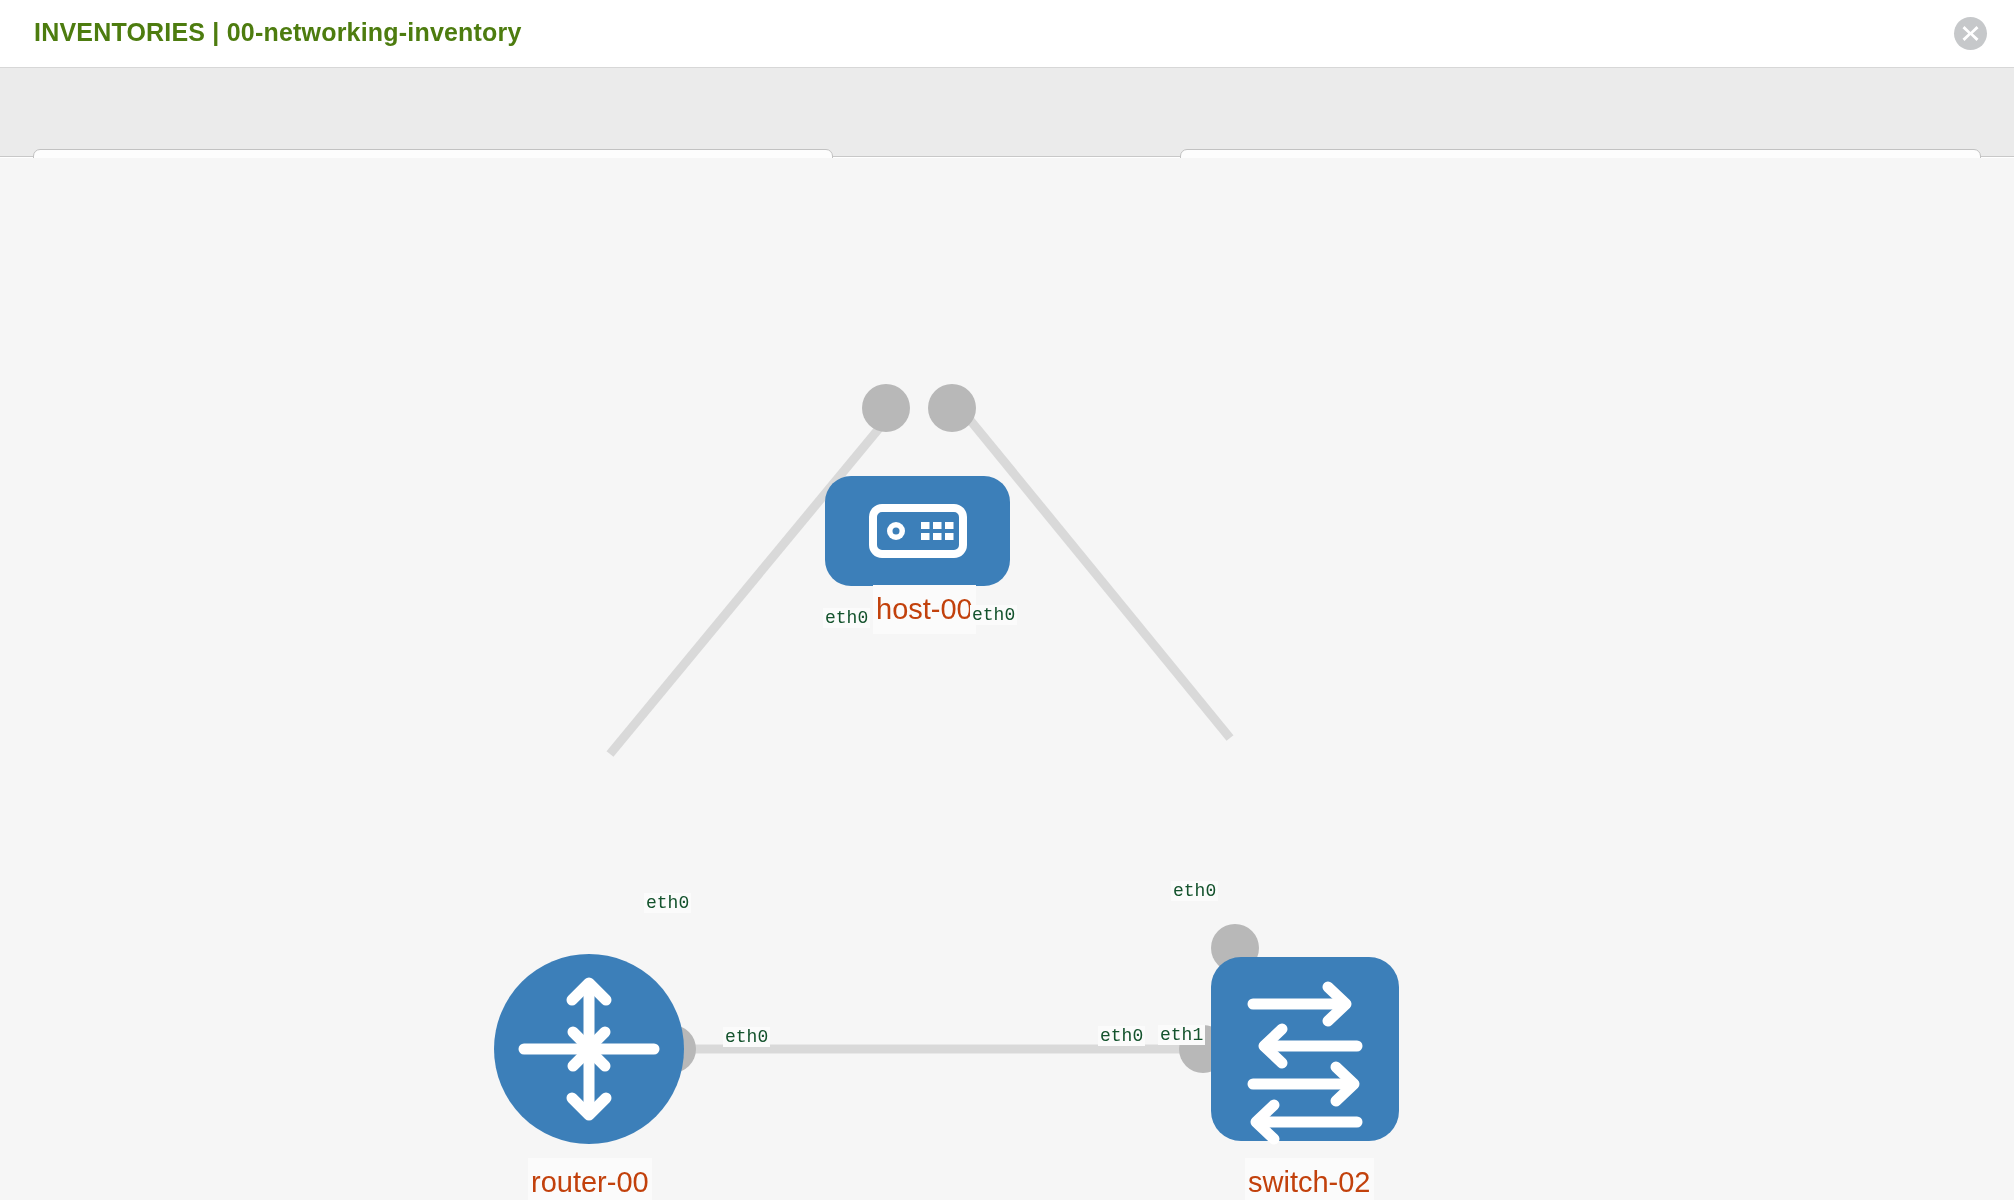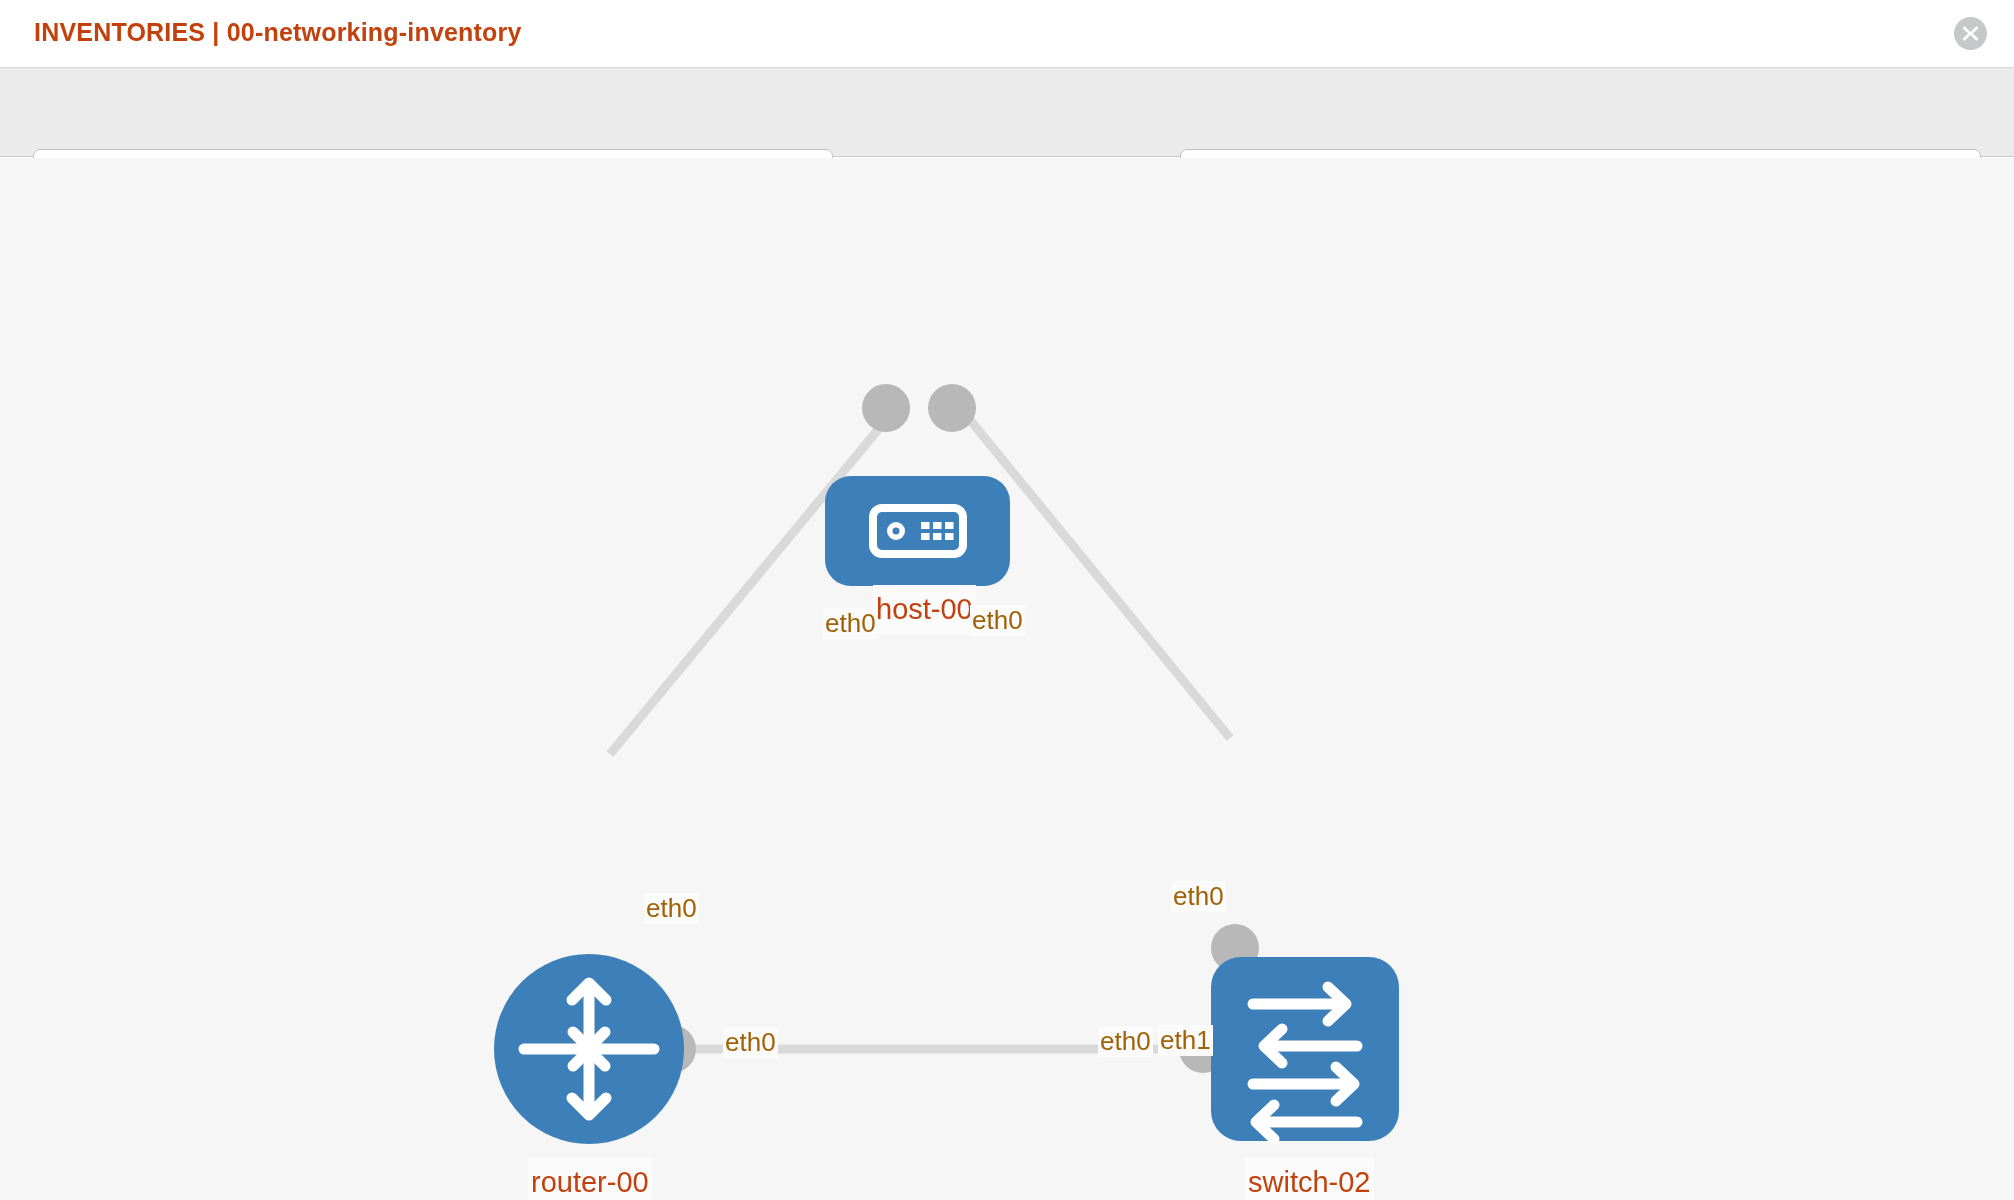--- a/index.html
+++ b/index.html
@@ -25,21 +25,21 @@
     left: 0; top: 0;
     width: 2014px; height: 68px;
     background: #ffffff;
     border-bottom: 1px solid #d7d7d7;
   }
   .header-title {
     position: absolute;
     left: 34px; top: 18px;
     font-size: 25px;
     font-weight: bold;
-    color: #c2410c;
+    color: #4d7c0f;
     letter-spacing: 0.2px;
     white-space: nowrap;
   }
   .close-btn {
     position: absolute;
     right: 27px; top: 17px;
     width: 33px; height: 33px;
     border-radius: 50%;
     background: #c6c8ca;
     cursor: pointer;
@@ -102,25 +102,26 @@
   .node-label {
     position: absolute;
     font-size: 29px;
     color: #c2410c;
     background: #fbfbfb;
     white-space: nowrap;
     padding: 8px 3px;
   }
   .port-label {
     position: absolute;
-    font-size: 26px;
-    color: #a16207;
+    font-size: 18px;
+    color: #14532d;
     background: #fbfbfb;
     white-space: nowrap;
     padding: 0 2px;
+    font-family: Liberation Mono, monospace;
   }
 </style>
 </head>
 <body>
 
 <div id="app">
 
   <div class="header">
     <div class="header-title">INVENTORIES | 00-networking-inventory</div>
 

